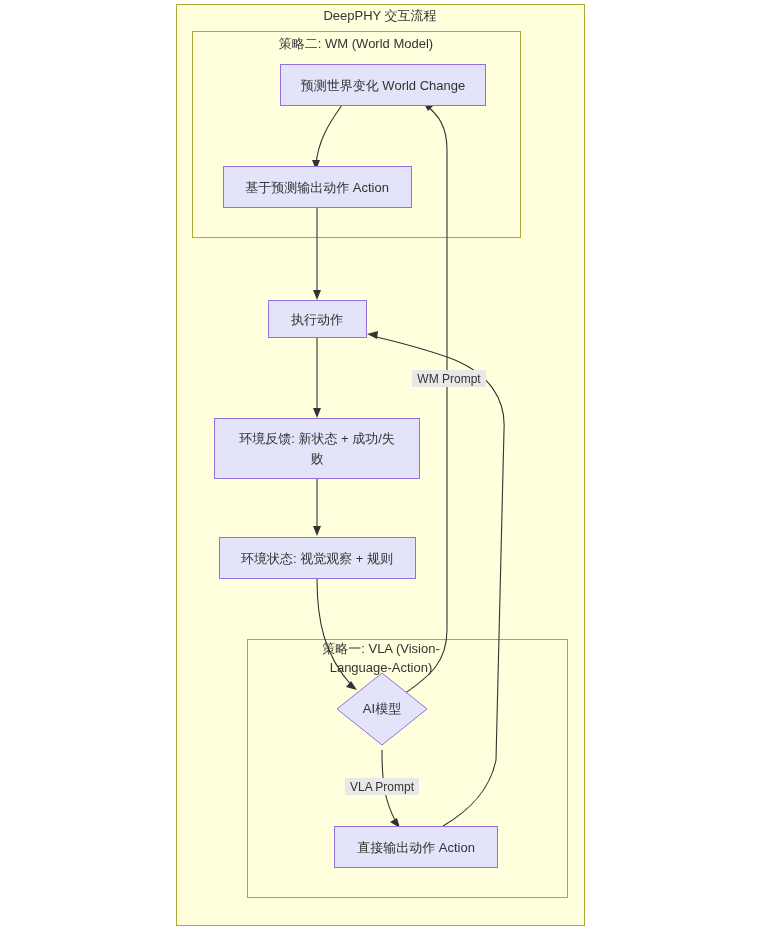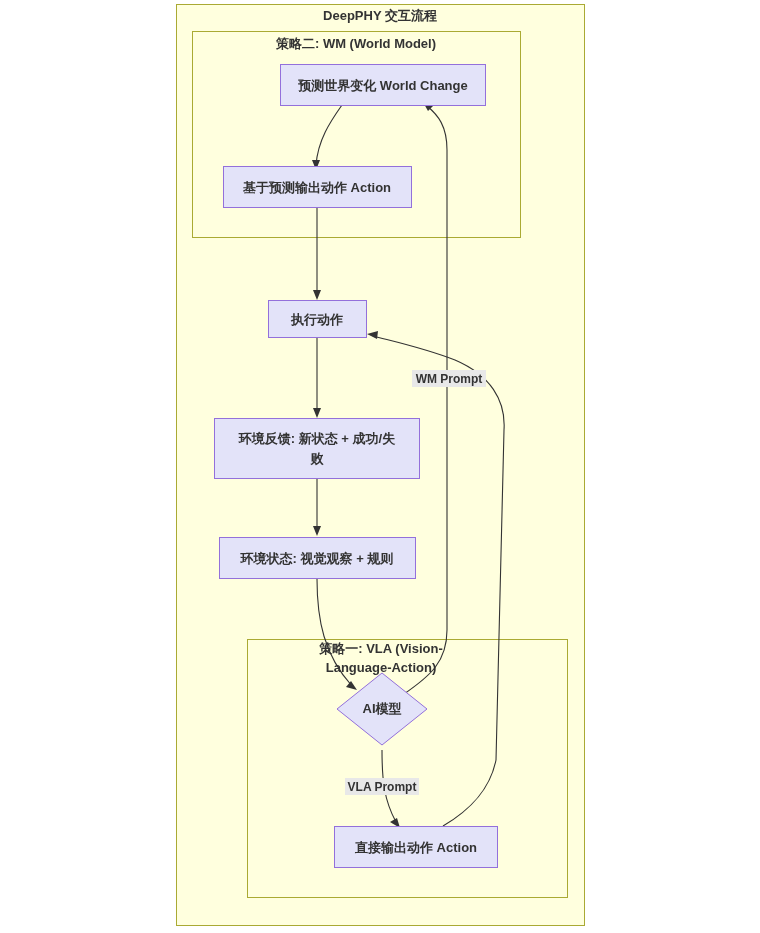--- a/index.html
+++ b/index.html
@@ -10,21 +10,20 @@
   body {
     width: 760px;
     height: 933px;
     font-family: "Liberation Sans", "DejaVu Sans", sans-serif;
     overflow: hidden;
   }
   #diagram-root {
     position: relative;
     width: 720px;
     height: 933px;
-    font-weight: bold;
   }
   svg.flow-svg {
     position: absolute;
     left: 0;
     top: 0;
     width: 760px;
     height: 933px;
   }
   .cluster-rect {
     fill: #ffffde;

